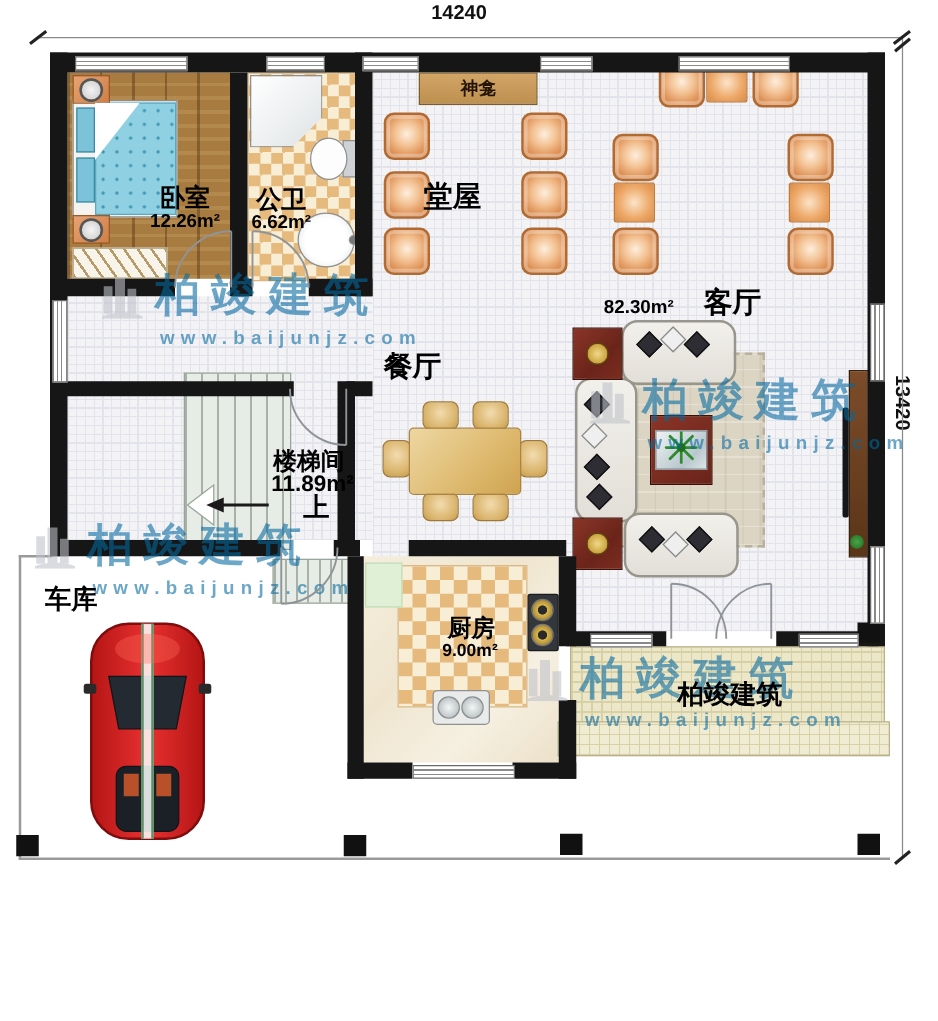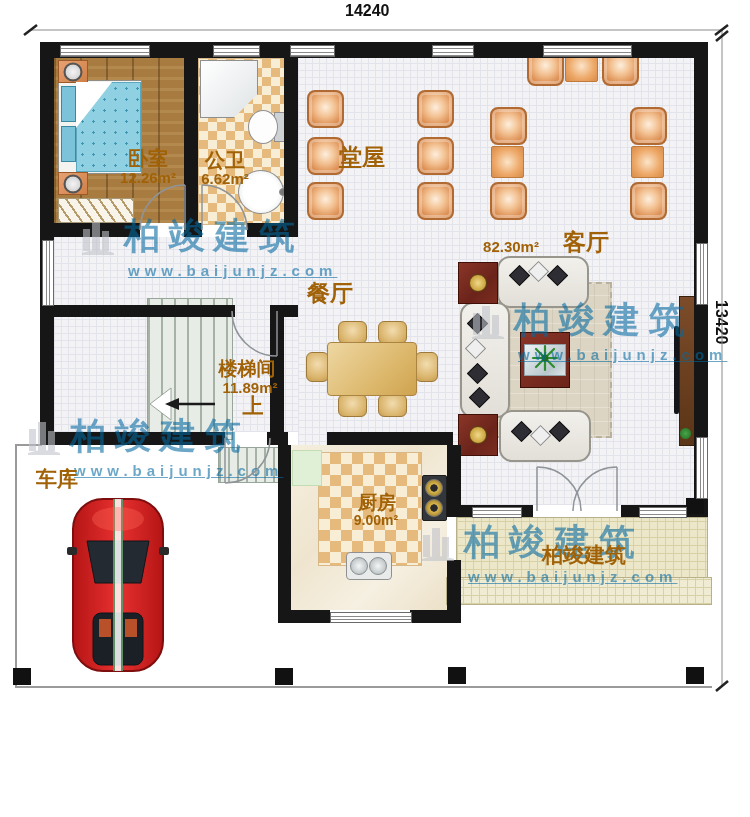--- a/index.html
+++ b/index.html
@@ -59,26 +59,26 @@
   .ns{position:absolute;background:linear-gradient(135deg,#e7a272,#cf7f47);border:1px solid #9c5a28;z-index:20;}
   .lamp{position:absolute;width:15px;height:15px;left:50%;top:50%;transform:translate(-50%,-50%);
     border-radius:50%;background:radial-gradient(circle,#f4f4f4,#c9c9c9);border:2px solid #555;z-index:21;}
   .bedframe{position:absolute;background:#f4f3f0;border:1.5px solid #8f8d86;z-index:18;}
   .bpillow{position:absolute;background:#7cc2d8;border:1px solid #3c8aa2;z-index:20;}
   .mattress{position:absolute;z-index:19;background-color:#8fd0e2;
     background-image:radial-gradient(circle,#3f96b0 1.2px,transparent 1.3px);background-size:11px 11px;border:1px solid #5ba8be;}
   .sheet{position:absolute;z-index:20;background:linear-gradient(120deg,#ffffff 55%,rgba(255,255,255,0));clip-path:polygon(0 0,100% 0,0 100%);}
   .shrine{position:absolute;background:linear-gradient(180deg,#d2a567,#bd9050);border:1.5px solid #7e5d2a;z-index:35;
     display:flex;align-items:center;justify-content:center;}
-  .lbl{position:absolute;transform:translate(-50%,-50%);font-weight:700;color:#a16207;white-space:nowrap;z-index:50;}
+  .lbl{position:absolute;transform:translate(-50%,-50%);font-weight:700;color:#000000;white-space:nowrap;z-index:50;}
   .dim{position:absolute;font-weight:700;color:#111;z-index:50;}
   .wm{position:absolute;color:#0369a1;opacity:.58;z-index:40;pointer-events:none;font-weight:700;white-space:nowrap;}
   .wm-row{display:flex;align-items:center;gap:8px;}
   .wm-name{font-size:36px;letter-spacing:9px;}
-  .wm-url{font-size:15px;letter-spacing:5px;margin-top:1px;margin-left:48px;font-weight:600;text-decoration:underline;}
+  .wm-url{font-size:15px;letter-spacing:5px;margin-top:1px;margin-left:48px;font-weight:600;}
   .overlay{position:absolute;left:0;top:0;z-index:60;pointer-events:none;}
   .tblock{position:absolute;left:0;top:700px;width:750px;height:117px;background:#fff;z-index:70;}
 </style>
 </head>
 <body>
 
 <div class="stage">
 
   <div class="dim" style="left:345px;top:2px;font-size:16px;">14240</div>
   <div class="dim" style="left:712px;top:300px;font-size:16px;writing-mode:vertical-rl;">13420</div>
@@ -108,20 +108,23 @@
   <div class="mattress" style="left:76px;top:82px;width:63px;height:88px;"></div>
   <div class="sheet" style="left:76px;top:82px;width:36px;height:46px;"></div>
   <div class="hatch" style="left:58px;top:198px;width:74px;height:23px;"></div>
 
   <div class="fixture" style="left:200px;top:60px;width:56px;height:56px;clip-path:polygon(0 0,100% 0,100% 58%,58% 100%,0 100%);background:linear-gradient(135deg,#ffffff,#dfe3e5);"></div>
   <div class="fixture" style="left:274px;top:112px;width:10px;height:28px;background:#cfd2d4;"></div>
   <div class="fixture" style="left:248px;top:110px;width:28px;height:32px;border-radius:50%;"></div>
   <div class="fixture" style="left:238px;top:170px;width:44px;height:42px;border-radius:50%;background:radial-gradient(circle,#ffffff 55%,#d9dddf);"></div>
   <div class="fixture" style="left:279px;top:188px;width:6px;height:6px;border-radius:50%;background:#777;"></div>
 
+  <div class="shrine" style="left:335px;top:58px;width:93px;height:24px;">
+    <span class="lbl" style="position:static;transform:none;font-size:14px;color:#241405;">神龛</span>
+  </div>
 
   <div class="chair" style="left:527px;top:48px;"></div>
   <div class="sqtable" style="left:565px;top:50px;"></div>
   <div class="chair" style="left:602px;top:48px;"></div>
   <div class="chair" style="left:307px;top:90px;"></div>
   <div class="chair" style="left:307px;top:137px;"></div>
   <div class="chair" style="left:307px;top:182px;"></div>
   <div class="chair" style="left:417px;top:90px;"></div>
   <div class="chair" style="left:417px;top:137px;"></div>
   <div class="chair" style="left:417px;top:182px;"></div>
@@ -252,21 +255,21 @@
 
   <span class="lbl" style="left:148px;top:158px;font-size:20px;">卧室</span>
   <span class="lbl" style="left:148px;top:177px;font-size:15px;">12.26m²</span>
   <span class="lbl" style="left:225px;top:160px;font-size:20px;">公卫</span>
   <span class="lbl" style="left:225px;top:178px;font-size:15px;">6.62m²</span>
   <span class="lbl" style="left:362px;top:157px;font-size:23px;">堂屋</span>
   <span class="lbl" style="left:511px;top:246px;font-size:15px;">82.30m²</span>
   <span class="lbl" style="left:586px;top:242px;font-size:23px;">客厅</span>
   <span class="lbl" style="left:330px;top:293px;font-size:23px;">餐厅</span>
   <span class="lbl" style="left:247px;top:369px;font-size:19px;">楼梯间</span>
-  <span class="lbl" style="left:250px;top:387px;font-size:15px;">11.89m²</span>
+  <span class="lbl" style="left:250px;top:387px;font-size:18px;">11.89m²</span>
   <span class="lbl" style="left:253px;top:406px;font-size:21px;">上</span>
   <span class="lbl" style="left:57px;top:479px;font-size:21px;">车库</span>
   <span class="lbl" style="left:377px;top:503px;font-size:19px;">厨房</span>
   <span class="lbl" style="left:376px;top:520px;font-size:14px;">9.00m²</span>
   <span class="lbl" style="left:584px;top:555px;font-size:21px;">柏竣建筑</span>
 
   <div class="wm" style="left:80px;top:212px;">
     <div class="wm-row">
         <svg width="36" height="36" viewBox="0 0 36 36">
           <g fill="#bfc2ca">

